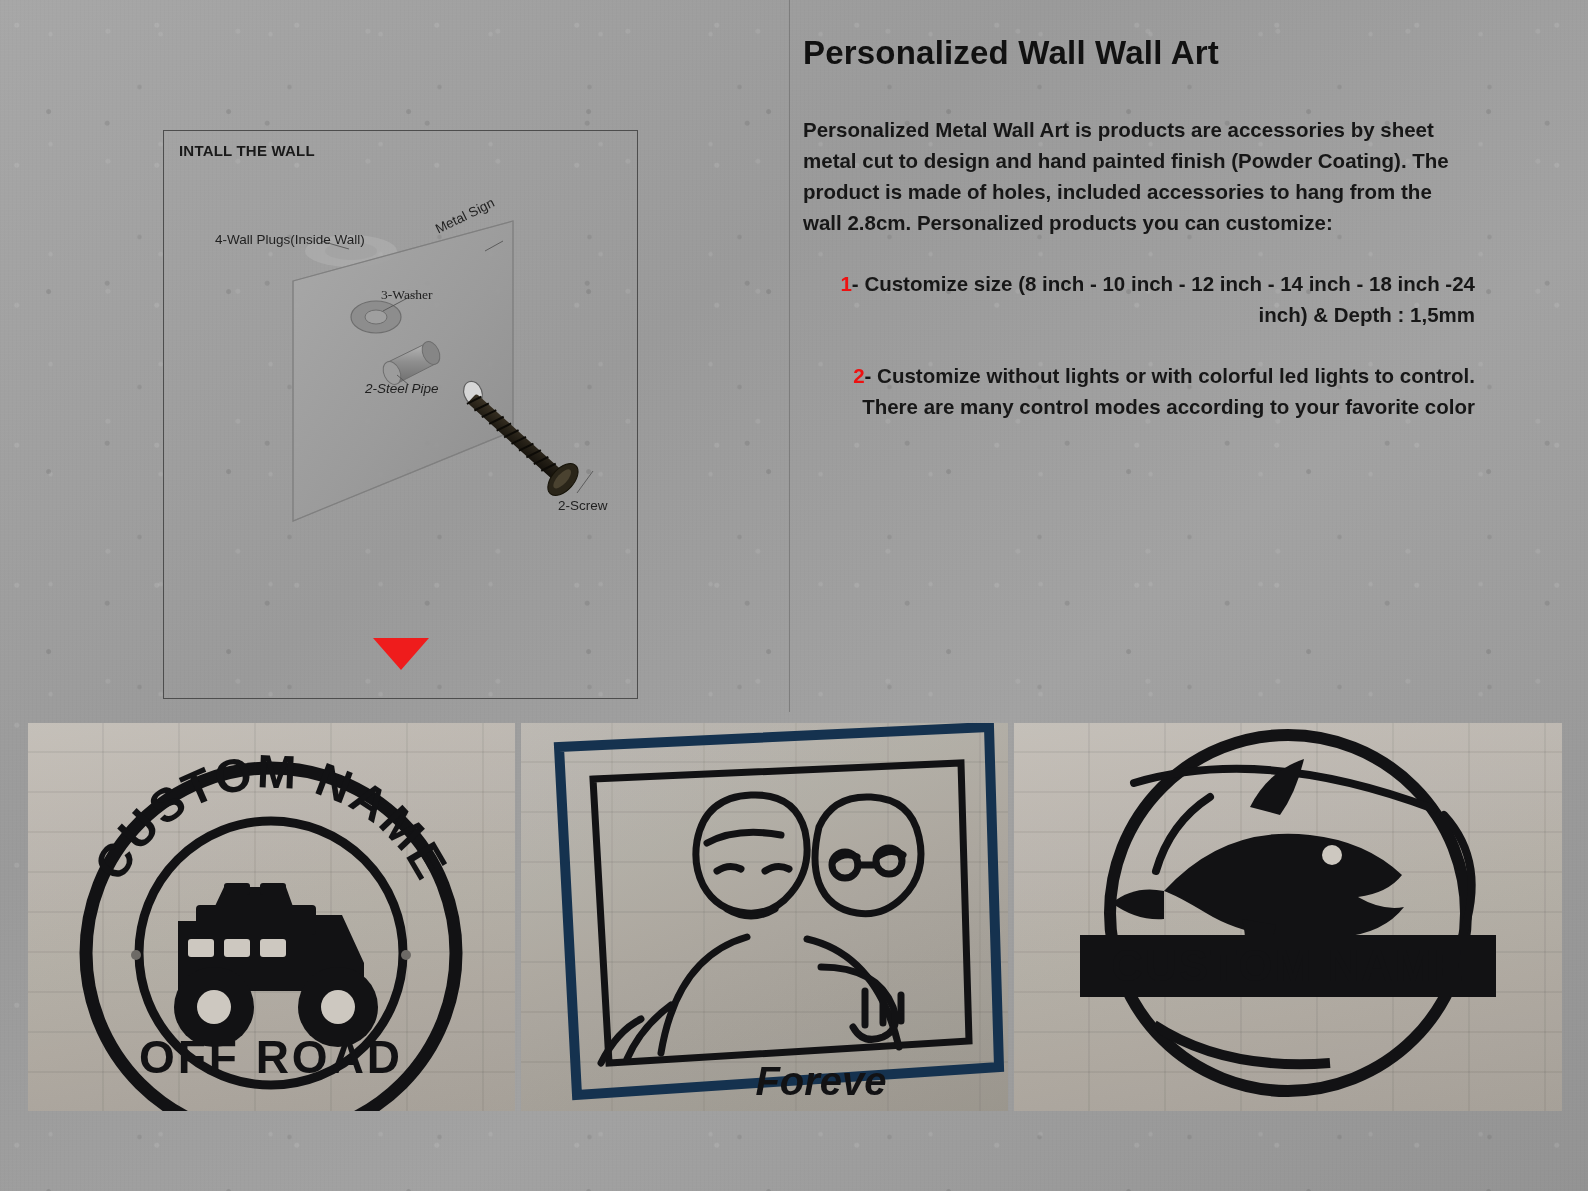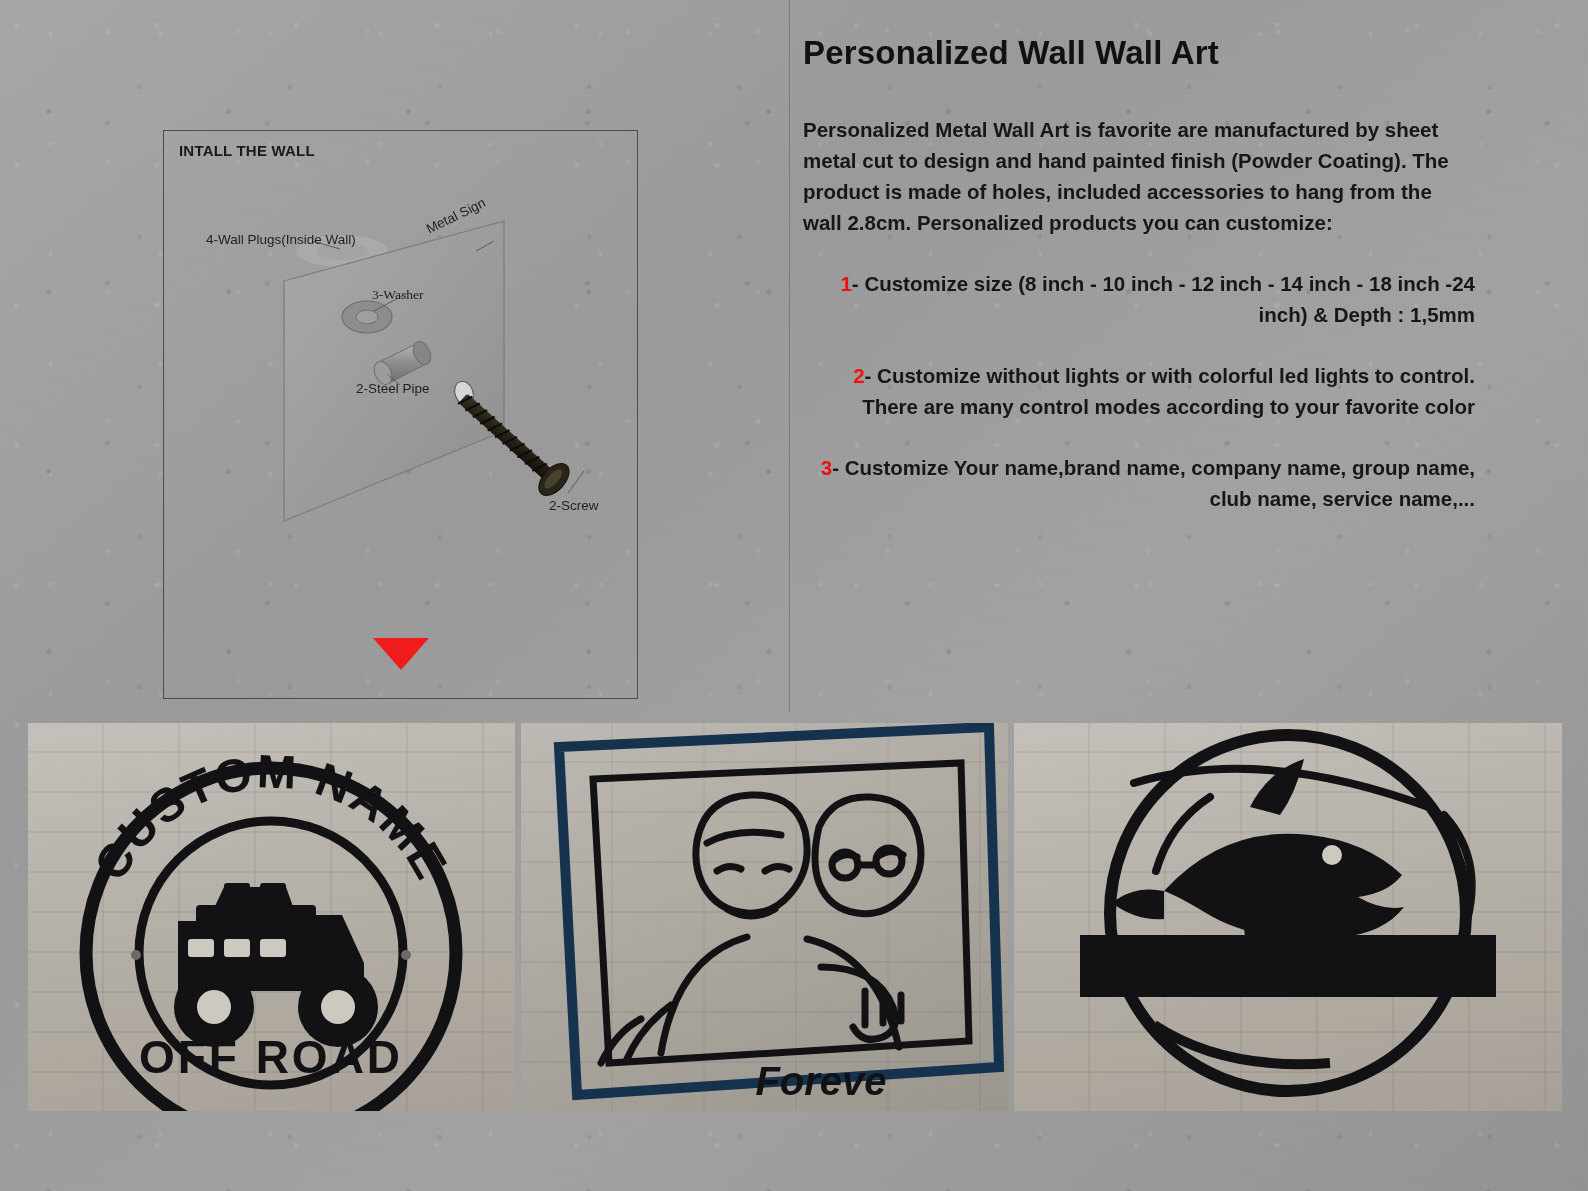--- a/index.html
+++ b/index.html
@@ -62,34 +62,34 @@
     position: absolute;
     left: 15px;
     top: 11px;
     font-size: 15px;
     font-weight: bold;
     color: #1a1a1a;
     letter-spacing: 0.2px;
   }
   .plate-wrap {
     position: absolute;
-    left: 0;
+    left: 9px;
     top: 0;
     width: 475px;
     height: 479px;
   }
   .label {
     position: absolute;
     font-size: 13.5px;
     color: #1f1f1f;
     white-space: nowrap;
   }
   .label-wallplugs { left: 42px; top: 101px; }
   .label-washer    { left: 208px; top: 156px; font-family: Liberation Serif, serif; }
-  .label-pipe      { left: 192px; top: 250px; }
+  .label-pipe      { left: 192px; top: 250px; font-style: italic; }
   .label-screw     { left: 385px; top: 367px; }
   .label-sign {
     left: 260px;
     top: 92px;
     transform: rotate(-26deg);
     transform-origin: left top;
   }
 
   
   .arrow-down {
@@ -262,33 +262,30 @@
       <div class="label label-pipe">2-Steel Pipe</div>
       <div class="label label-screw">2-Screw</div>
     </div>
   </div>
 
   <div class="arrow-down"></div>
 
   <div class="right-col">
     <h1 class="main-title">Personalized Wall Wall Art</h1>
 
-    <p class="body-para">Personalized Metal Wall Art is favorite are manufactured by sheet metal cut to design and hand painted finish (Powder Coating). The product is made of holes, included accessories to hang from the wall 2.8cm. Personalized products you can customize:</p>
+    <p class="body-para">Personalized Metal Wall Art is products are accessories by sheet metal cut to design and hand painted finish (Powder Coating). The product is made of holes, included accessories to hang from the wall 2.8cm. Personalized products you can customize:</p>
 
     <p class="bullet">
       <span class="num">1</span><span>- Customize size (8 inch - 10 inch - 12 inch - 14 inch - 18 inch -24 inch) &amp; Depth : 1,5mm</span>
     </p>
 
     <p class="bullet">
       <span class="num">2</span><span>- Customize without lights or with colorful led lights to control. There are many control modes according to your favorite color</span>
     </p>
 
-    <p class="bullet">
-      <span class="num">3</span><span>- Customize Your name,brand name, company name, group name, club name, service name,...</span>
-    </p>
   </div>
 
   <div class="photo-strip">
 
     <div class="photo p1">
       <div class="wallbg"></div>
       <svg width="487" height="388" viewBox="0 0 487 388">
         <defs>
           <path id="arcPath1" d="M 78 230 A 165 165 0 0 1 408 230"></path>
         </defs>

